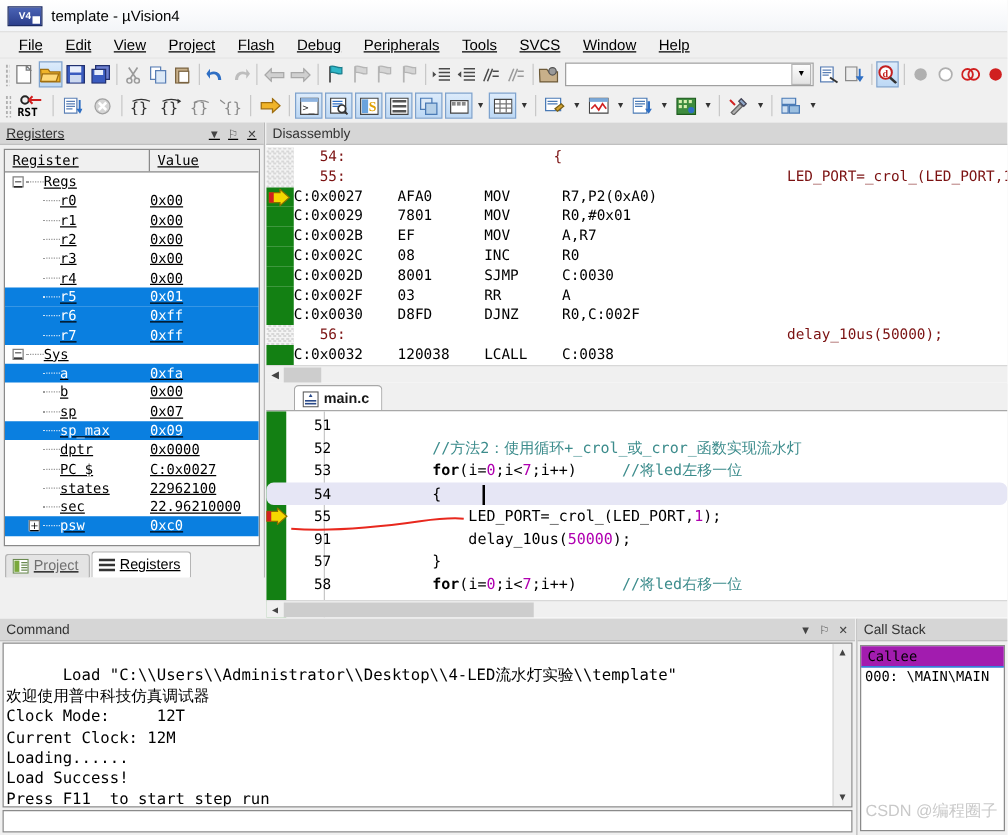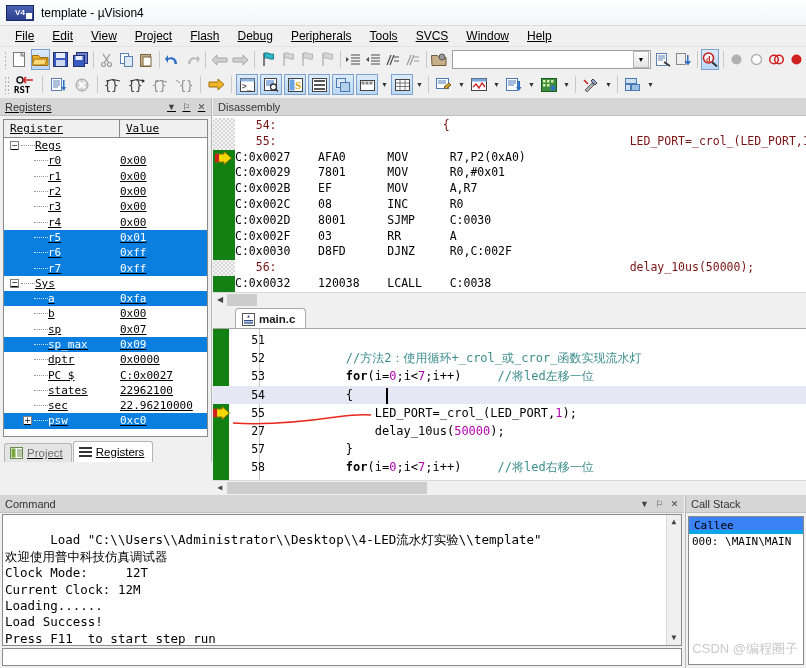--- a/index.html
+++ b/index.html
@@ -297,22 +297,22 @@
     border-left: 1px solid #b8b8b8;
     display: flex; flex-direction: column;
   }
   .cs-grid {
     flex: 1; margin: 3px 2px;
     background: #fff; border: 1px solid #8a8a8a;
     font-family: "DejaVu Sans Mono", monospace;
     font-size: 11px;
   }
   .cs-head {
-    height: 17px; background: #3b82f6;
-    border-bottom: 4px solid #0ea5e9;
+    height: 17px; background: #a21caf;
+    border-bottom: 1px solid #0ea5e9;
     padding: 2px 0 0 5px;
   }
   .cs-row { padding: 1px 0 0 3px; color: #000; }
 
   .watermark {
     position: absolute; right: 8px; bottom: 10px;
     color: #c9c9c9; font-size: 13px;
     font-family: "Liberation Sans", sans-serif;
     pointer-events: none;
   }
@@ -1000,26 +1000,26 @@
         <span>main.c</span>
       </div>
     </div>
     <div class="edit-area">
       <div style="position:absolute;left:0;top:0;bottom:0;width:16px;background:#138013;"></div>
       <div style="position:absolute;left:46px;top:0;bottom:0;width:1px;background:#c8c8c8;"></div>
       <div id="ed-body" style="position:absolute;left:0;top:2px;right:0;">
           <div class="ed-line" style="position: absolute; top: 0px; left: 0px; right: 0px;"><span class="ed-num">51</span><span style="margin-left: 18px;"></span></div>
           <div class="ed-line" style="position: absolute; top: 18.2px; left: 0px; right: 0px;"><span class="ed-num">52</span><span style="margin-left: 18px;"><span class="pl">        </span><span class="cmt">//方法2：使用循环+_crol_或_cror_函数实现流水灯</span></span></div>
           <div class="ed-line" style="position: absolute; top: 36.4px; left: 0px; right: 0px;"><span class="ed-num">53</span><span style="margin-left: 18px;"><span class="pl">        </span><span class="kw">for</span><span class="pl">(i=</span><span class="num">0</span><span class="pl">;i&lt;</span><span class="num">7</span><span class="pl">;i++)     </span><span class="cmt">//将led左移一位</span></span></div>
-          <div class="ed-line" style="position: absolute; top: 54.6px; left: 0px; right: 0px; background: rgb(230, 230, 245);"><span class="ed-num">54</span><span style="margin-left: 18px;"><span class="pl">        {</span></span></div>
+          <div class="ed-line" style="position: absolute; top: 54.6px; left: 0px; right: 0px; background: rgb(230, 230, 245); border-radius: 6px;"><span class="ed-num">54</span><span style="margin-left: 18px;"><span class="pl">        {</span></span></div>
           <div class="ed-line" style="position: absolute; top: 72.8px; left: 0px; right: 0px;"><span class="ed-num">55</span><span style="margin-left: 18px;"><span class="pl">            LED_PORT=_crol_(LED_PORT,</span><span class="num">1</span><span class="pl">);</span></span><span style="position: absolute; left: 0px; top: 2px;"><svg width="18" height="14" viewBox="0 0 18 14">
                 <path d="M0 3 L9 3 L9 0.5 L16.5 7 L9 13.5 L9 11 L0 11 Z" fill="#f5d800" stroke="#8a6f00"></path>
                 <rect x="0" y="3" width="4" height="8" fill="#d02020"></rect>
               </svg></span></div>
-          <div class="ed-line" style="position: absolute; top: 91px; left: 0px; right: 0px;"><span class="ed-num">27</span><span style="margin-left: 18px;"><span class="pl">            delay_10us(</span><span class="num">50000</span><span class="pl">);</span></span></div>
+          <div class="ed-line" style="position: absolute; top: 91px; left: 0px; right: 0px;"><span class="ed-num">91</span><span style="margin-left: 18px;"><span class="pl">            delay_10us(</span><span class="num">50000</span><span class="pl">);</span></span></div>
           <div class="ed-line" style="position: absolute; top: 109.2px; left: 0px; right: 0px;"><span class="ed-num">57</span><span style="margin-left: 18px;"><span class="pl">        }</span></span></div>
           <div class="ed-line" style="position: absolute; top: 127.4px; left: 0px; right: 0px;"><span class="ed-num">58</span><span style="margin-left: 18px;"><span class="pl">        </span><span class="kw">for</span><span class="pl">(i=</span><span class="num">0</span><span class="pl">;i&lt;</span><span class="num">7</span><span class="pl">;i++)     </span><span class="cmt">//将led右移一位</span></span></div>
           <div class="ed-line" style="position: absolute; top: 145.6px; left: 0px; right: 0px;"><span class="ed-num">59</span><span style="margin-left: 18px;"><span class="pl">        {</span></span></div>
           <div style="position: absolute; left: 173px; top: 57px; width: 1.5px; height: 16px; background: rgb(0, 0, 0);"></div>
         </div>
 
       <svg style="position:absolute;left:18px;top:80px;pointer-events:none" width="165" height="18" viewBox="0 0 165 18">
         <path d="M2 14 C30 16 70 13 105 8 C120 6 130 5 140 6" stroke="#e8281e" stroke-width="1.6" fill="none"></path>
       </svg>
       <div class="hscroll" style="position:absolute;left:0;right:0;bottom:0;">

